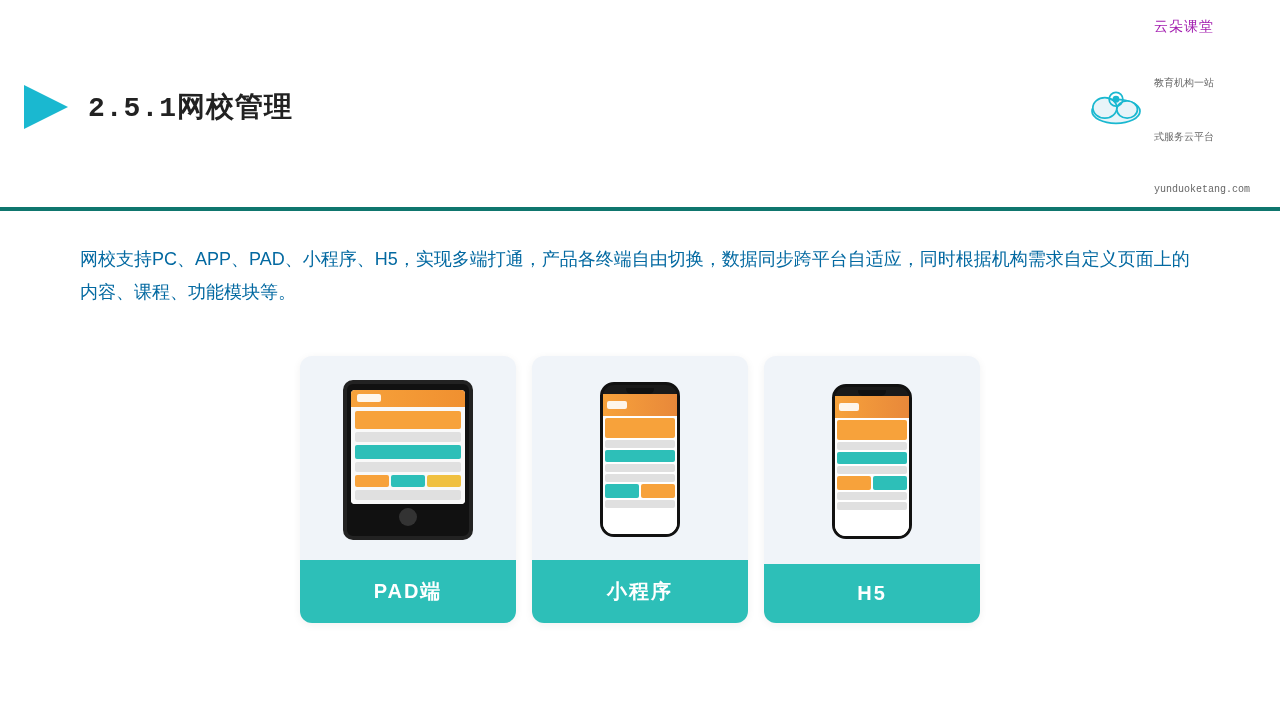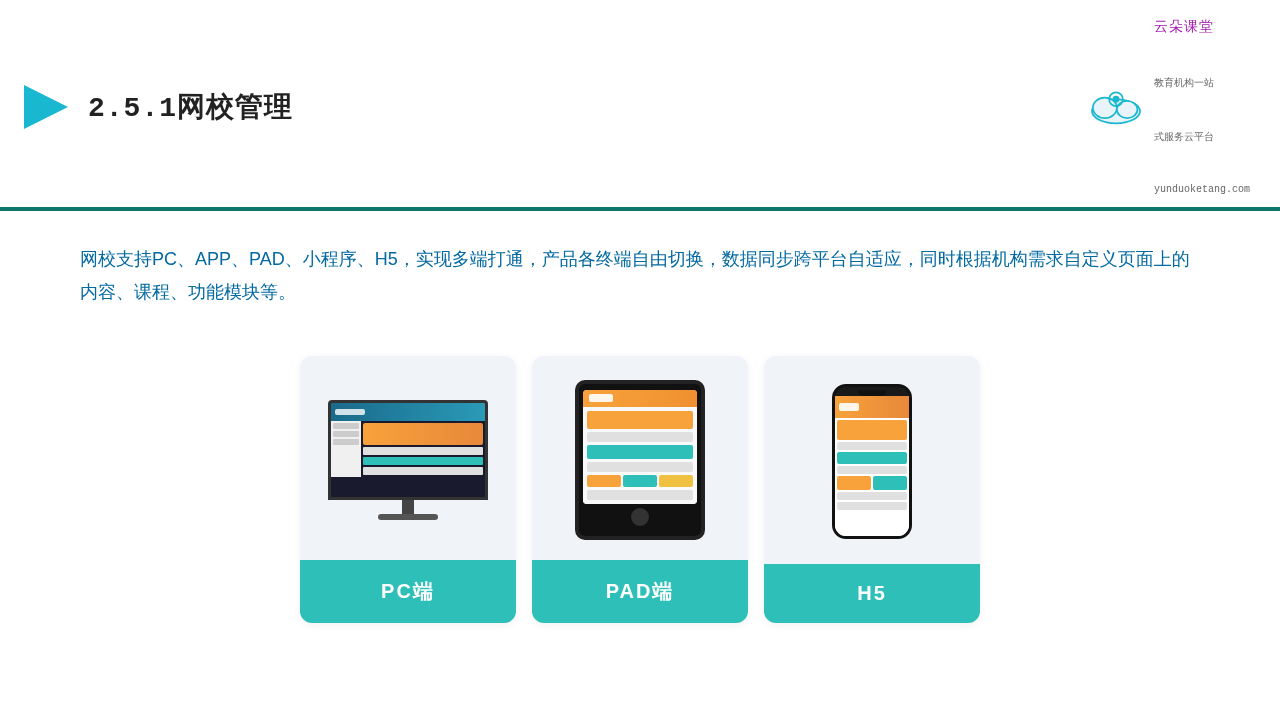--- a/index.html
+++ b/index.html
@@ -291,48 +291,20 @@
     </div>
   </div>
 </header>
 
 <div class="description">
   <p>网校支持PC、APP、PAD、小程序、H5，实现多端打通，产品各终端自由切换，数据同步跨平台自适应，同时根据机构需求自定义页面上的内容、课程、功能模块等。</p>
 </div>
 
 <div class="cards-container">
 
-  <div class="card">
-    <div class="card-image">
-      <div class="pc-monitor">
-        <div class="monitor-screen">
-
-          <div style="width:100%;height:18px;background:linear-gradient(90deg,#1a6a8a,#2a9ab8);display:flex;align-items:center;padding:0 4px;">
-            <div style="width:30px;height:6px;background:#fff;border-radius:2px;opacity:0.8;"></div>
-          </div>
-          <div style="display:flex;flex:1;">
-            <div style="width:30px;background:#f0f0f0;padding:2px;display:flex;flex-direction:column;gap:2px;">
-              <div style="height:6px;background:#ccc;border-radius:1px;"></div>
-              <div style="height:6px;background:#ccc;border-radius:1px;"></div>
-              <div style="height:6px;background:#ccc;border-radius:1px;"></div>
-            </div>
-            <div style="flex:1;padding:2px;display:flex;flex-direction:column;gap:2px;">
-              <div style="height:22px;background:linear-gradient(90deg,#f7a23b,#e8883a);border-radius:2px;"></div>
-              <div style="height:8px;background:#e0e0e0;border-radius:1px;"></div>
-              <div style="height:8px;background:#2dbfb8;border-radius:1px;"></div>
-              <div style="height:8px;background:#e0e0e0;border-radius:1px;"></div>
-            </div>
-          </div>
-        </div>
-        <div class="monitor-neck"></div>
-        <div class="monitor-base"></div>
-      </div>
-    </div>
-    <div class="card-label">PC端</div>
-  </div>
 
 
   <div class="card">
     <div class="card-image">
       <div class="tablet-mockup">
         <div class="tablet-screen">
           <div class="tablet-header">
             <div style="width:24px;height:8px;background:#fff;border-radius:2px;opacity:0.9;"></div>
           </div>
           <div class="tablet-body">
@@ -347,35 +319,62 @@
             </div>
             <div class="tablet-row"></div>
           </div>
         </div>
         <div class="tablet-home"></div>
       </div>
     </div>
     <div class="card-label">PAD端</div>
   </div>
 
-
   <div class="card">
     <div class="card-image">
       <div class="phone-mockup">
         <div class="phone-notch"></div>
         <div class="phone-screen">
           <div class="phone-screen-mini">
             <div class="phone-header-bar">
               <div style="width:20px;height:8px;background:#fff;border-radius:2px;opacity:0.9;"></div>
             </div>
             <div class="phone-body-content">
               <div class="phone-content-row orange"></div>
               <div class="phone-content-row"></div>
               <div class="phone-content-row teal"></div>
               <div class="phone-content-row"></div>
+              <div class="phone-content-row"></div>
+              <div style="display:flex;gap:2px;">
+                <div style="flex:1;height:14px;background:#2dbfb8;border-radius:2px;"></div>
+                <div style="flex:1;height:14px;background:#f7a23b;border-radius:2px;"></div>
+              </div>
+              <div class="phone-content-row"></div>
+            </div>
+          </div>
+        </div>
+      </div>
+    </div>
+    <div class="card-label">小程序</div>
+  </div>
+
+  <div class="card">
+    <div class="card-image">
+      <div class="phone-mockup">
+        <div class="phone-notch"></div>
+        <div class="phone-screen">
+          <div class="phone-screen-mini">
+            <div class="phone-header-bar">
+              <div style="width:20px;height:8px;background:#fff;border-radius:2px;opacity:0.9;"></div>
+            </div>
+            <div class="phone-body-content">
+              <div class="phone-content-row orange"></div>
+              <div class="phone-content-row"></div>
+              <div class="phone-content-row teal"></div>
+              <div class="phone-content-row"></div>
               <div style="display:flex;gap:2px;">
                 <div style="flex:1;height:14px;background:#f7a23b;border-radius:2px;"></div>
                 <div style="flex:1;height:14px;background:#2dbfb8;border-radius:2px;"></div>
               </div>
               <div class="phone-content-row"></div>
               <div class="phone-content-row"></div>
             </div>
           </div>
         </div>
       </div>

